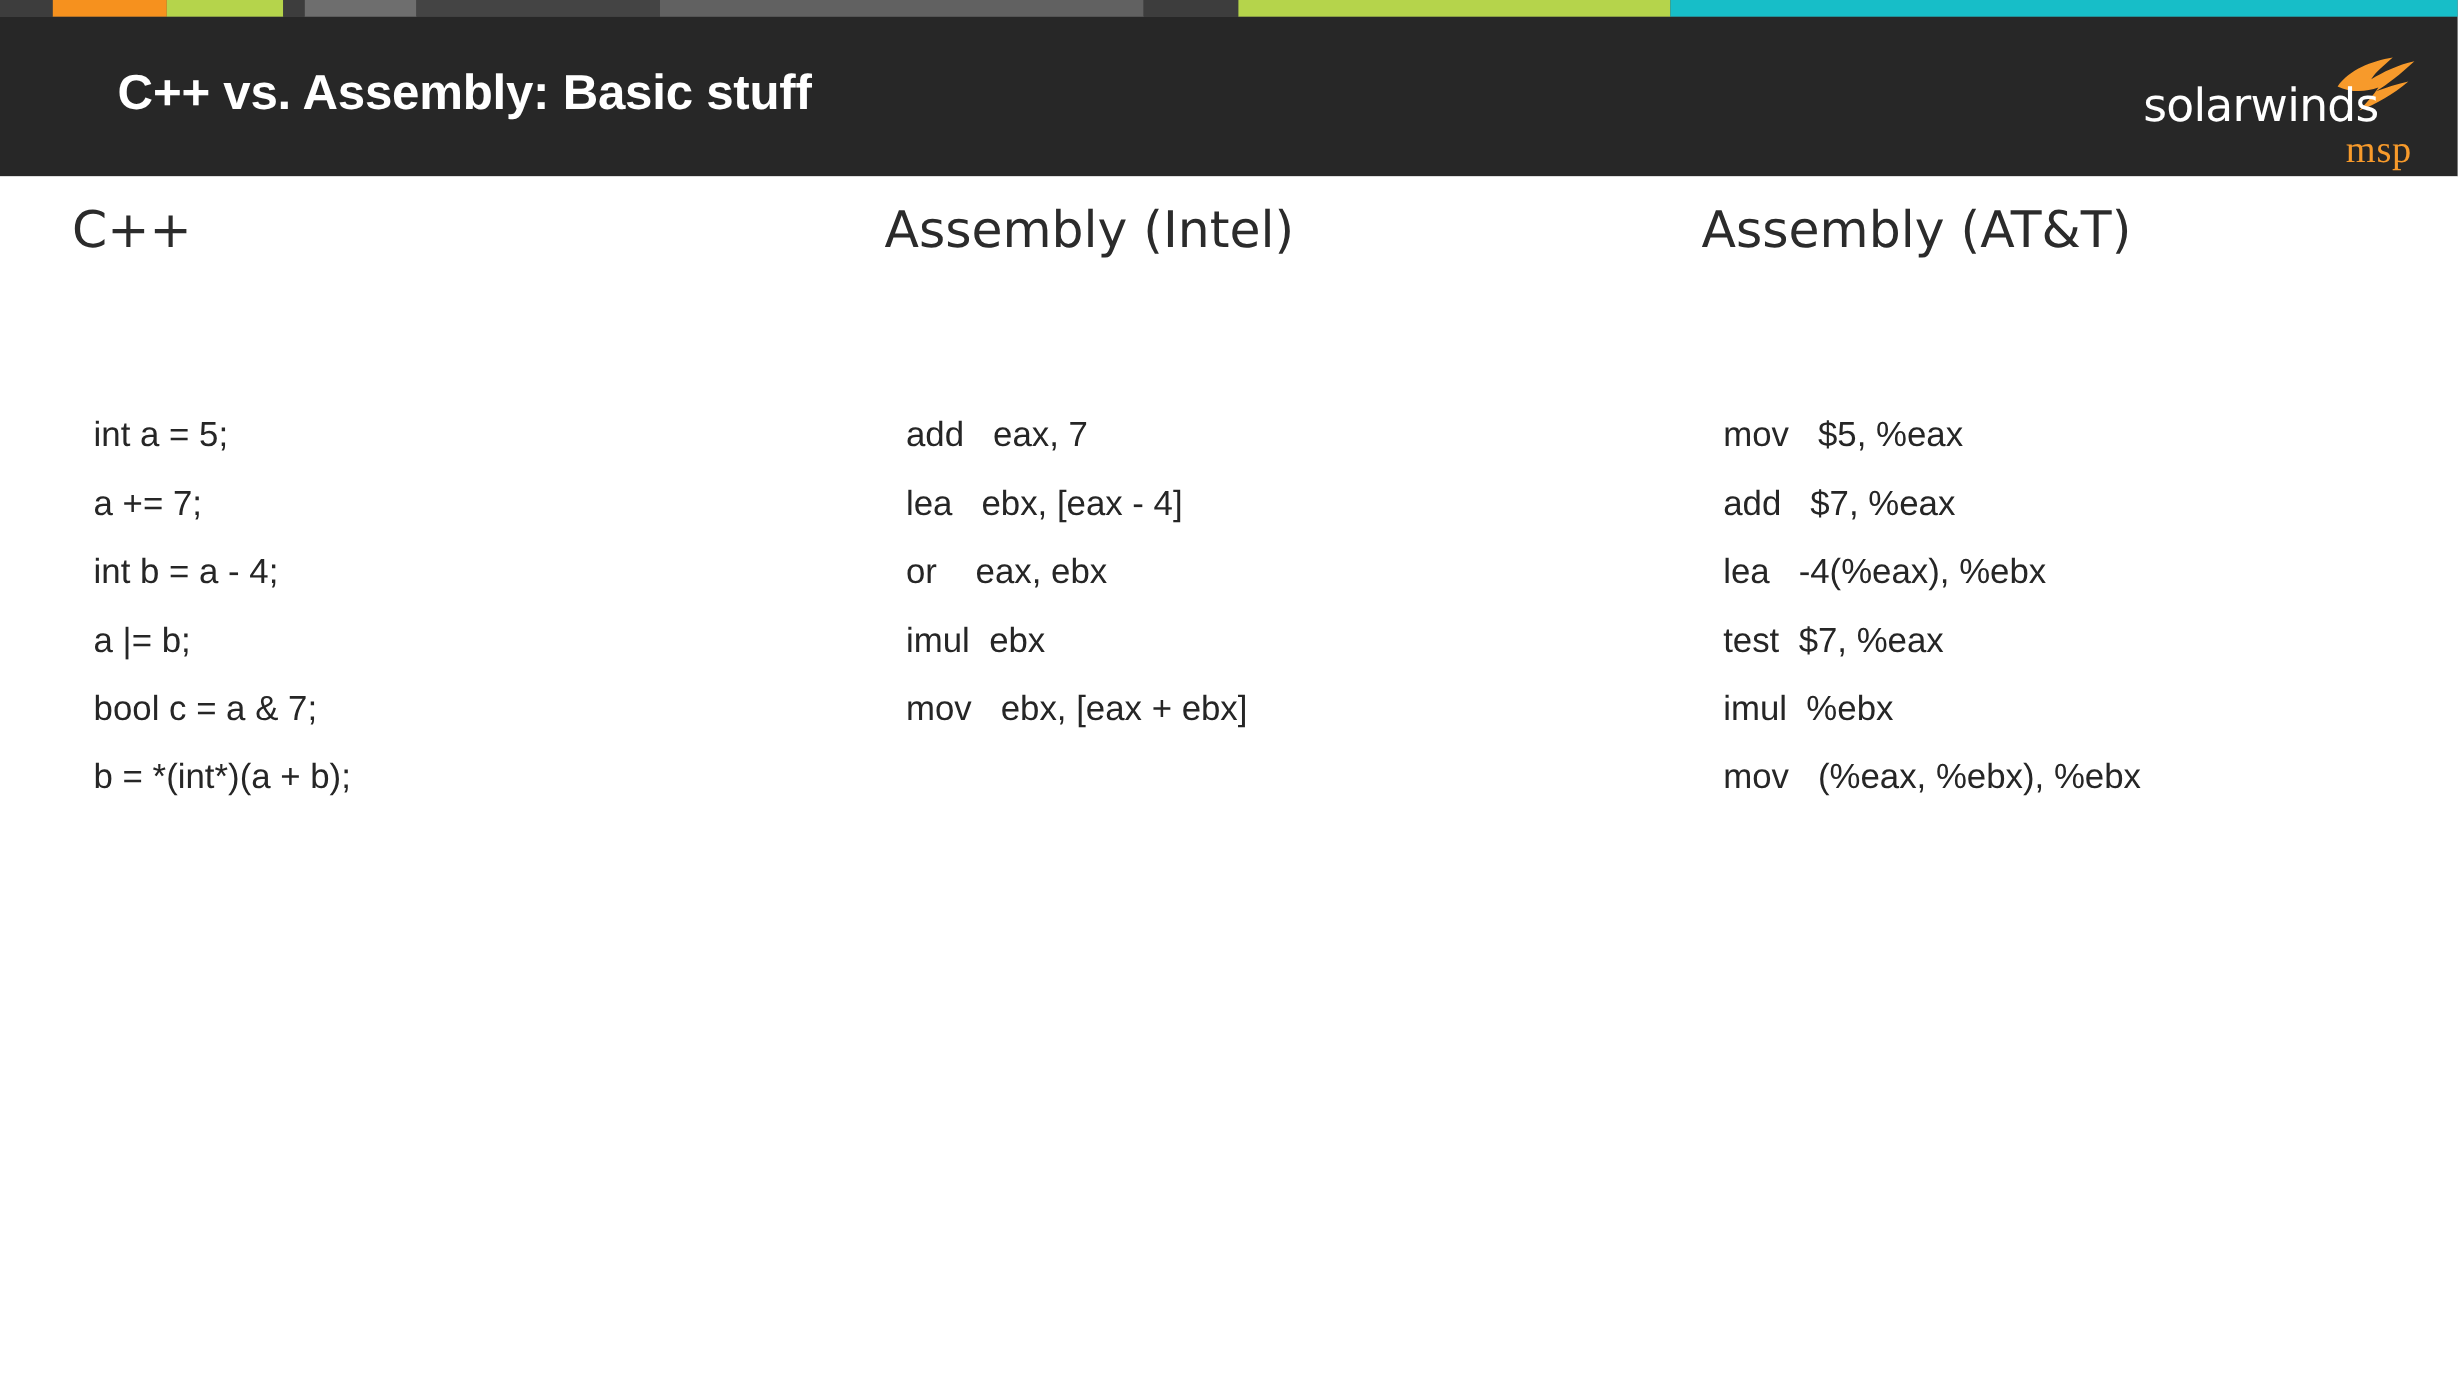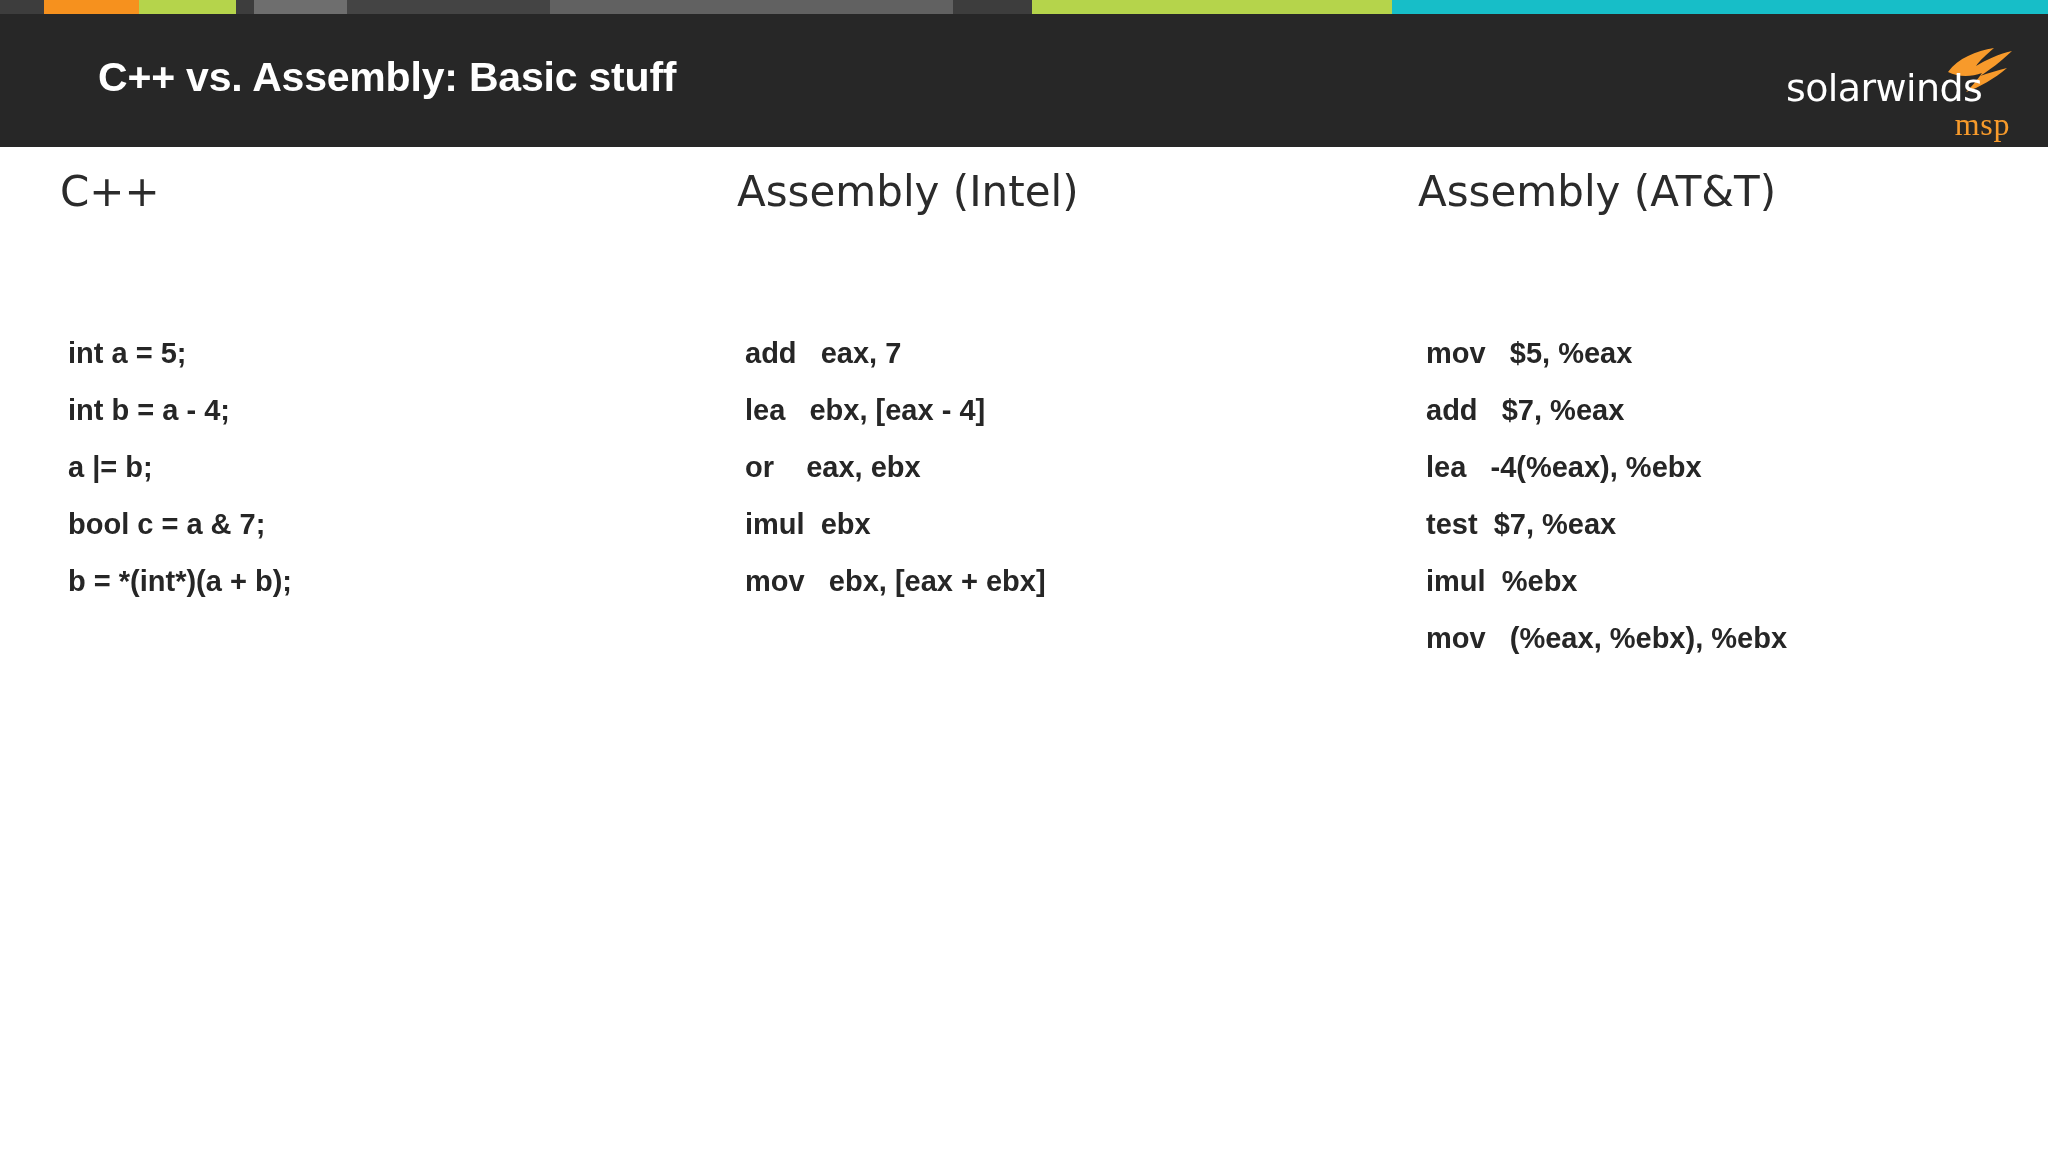--- a/index.html
+++ b/index.html
@@ -110,24 +110,23 @@
     font-weight: 400;
     color: #2b2b2b;
     white-space: nowrap;
     font-family: "DejaVu Sans", sans-serif;
   }
 
   .code-list {
     position: absolute;
     top: 178px;
     left: 0;
-    margin: 8px;
+    margin: 18px;
     padding: 0;
     list-style: none;
-    font-weight: bold;
   }
   .code-line {
     height: 57px;
     line-height: 40px;
     font-size: 29px;
     color: #262626;
     white-space: pre;
     font-family: "Liberation Sans", sans-serif;
   }
 </style>
@@ -165,20 +164,21 @@
     <div id="logo-sub">msp</div>
   </div>
 </div>
 
 <div id="slide-body">
 
   <div class="column" id="col-cpp">
     <div class="col-heading">C++</div>
     <ul class="code-list">
       <li class="code-line">int a = 5;</li>
+      <li class="code-line">a += 7;</li>
       <li class="code-line">int b = a - 4;</li>
       <li class="code-line">a |= b;</li>
       <li class="code-line">bool c = a &amp; 7;</li>
       <li class="code-line">b = *(int*)(a + b);</li>
     </ul>
   </div>
 
   <div class="column" id="col-intel">
     <div class="col-heading">Assembly (Intel)</div>
     <ul class="code-list">

